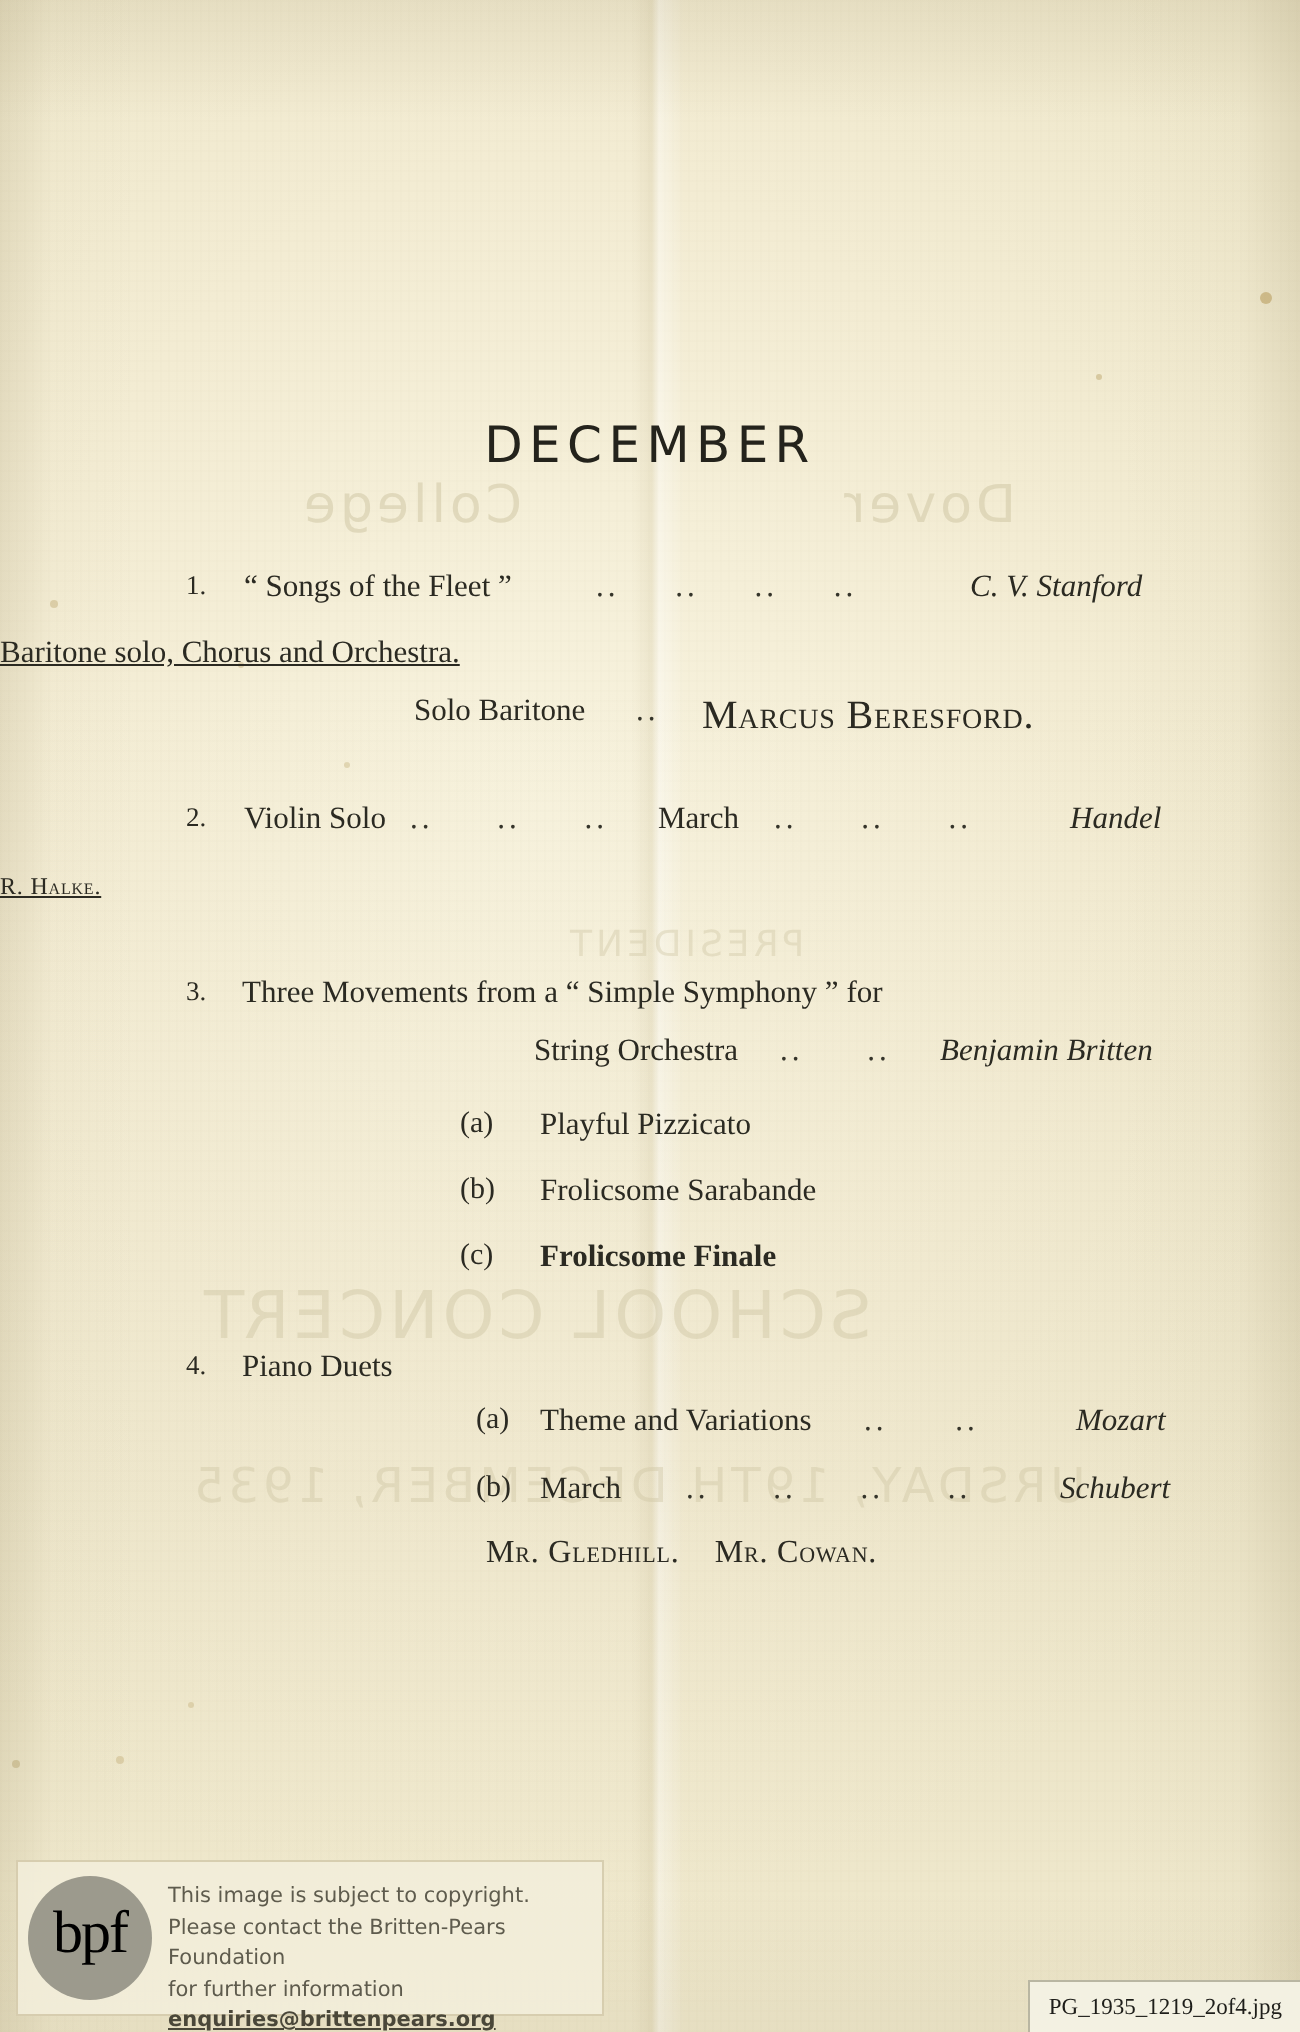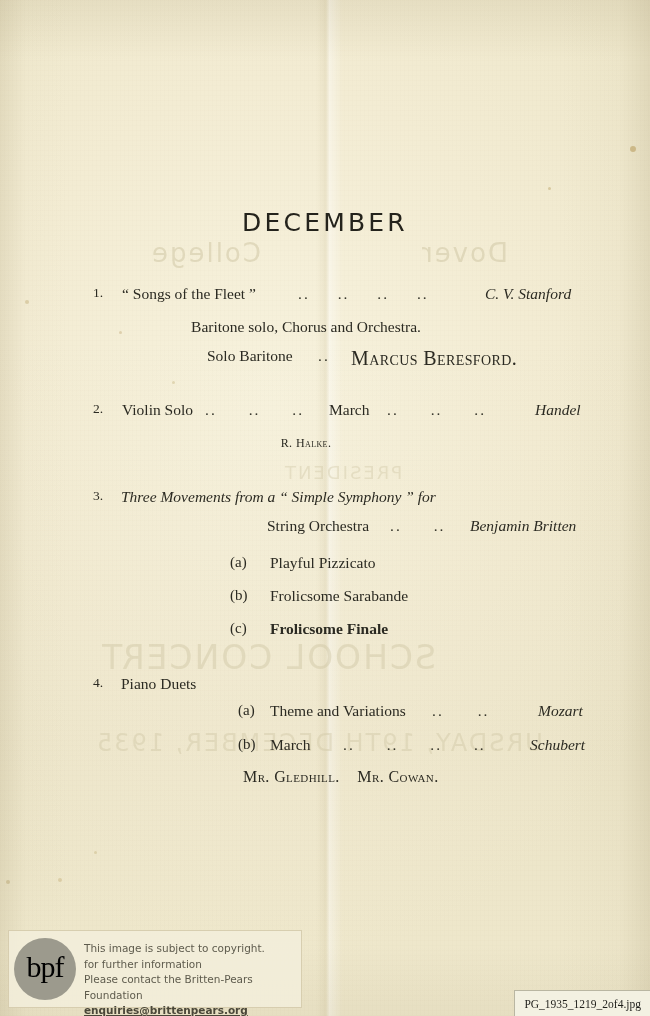--- a/index.html
+++ b/index.html
@@ -118,22 +118,23 @@
     color: #35342a;
   }
   .composer {
     position: absolute;
     font-style: italic;
     font-size: 15.5px;
   }
   .centered {
     position: absolute;
     left: 0; right: 16px;
-    text-align: center;
+    text-align: left;
     font-size: 15.5px;
+    text-decoration: underline;
   }
   .smallcaps {
     font-variant: small-caps;
     letter-spacing: .4px;
   }
   .sub-label {
     position: absolute;
     font-size: 15px;
   }
   .sub-text {
@@ -259,21 +260,21 @@
       <span class="dots" style="left:205px;word-spacing:26px;">.. .. ..</span>
       <span class="work" style="left:329px;">March</span>
       <span class="dots" style="left:387px;word-spacing:26px;">.. .. ..</span>
       <span class="composer" style="left:535px;">Handel</span>
     </div>
 
     <div class="centered smallcaps" style="top:436px;font-size:12px;padding-right:22px;">R. Halke.</div>
 
     <div class="row" style="top:489px;">
       <span class="num" style="left:93px;">3.</span>
-      <span class="work" style="left:121px;font-style:italic;">Three Movements from a “ Simple Symphony ” for</span>
+      <span class="work" style="left:121px;">Three Movements from a “ Simple Symphony ” for</span>
     </div>
 
     <div class="row" style="top:518px;">
       <span class="work" style="left:267px;">String Orchestra</span>
       <span class="dots" style="left:390px;word-spacing:26px;">.. ..</span>
       <span class="composer" style="left:470px;">Benjamin Britten</span>
     </div>
 
     <div class="row" style="top:555px;">
       <span class="sub-label" style="left:230px;">(a)</span>
@@ -312,20 +313,20 @@
     </div>
 
   </div>
 
   <div class="copyright-box"></div>
   <div class="bpf-logo">
     <span>bpf</span>
   </div>
   <div class="cr-lines">
     <div>This image is subject to copyright.</div>
+    <div>Please contact the Britten-Pears Foundation</div>
     <div>for further information</div>
-    <div>Please contact the Britten-Pears Foundation</div>
     <div class="cr-email">enquiries@brittenpears.org</div>
   </div>
 
   <div class="file-tag">PG_1935_1219_2of4.jpg</div>
 
 </div>
 
 </body></html>

